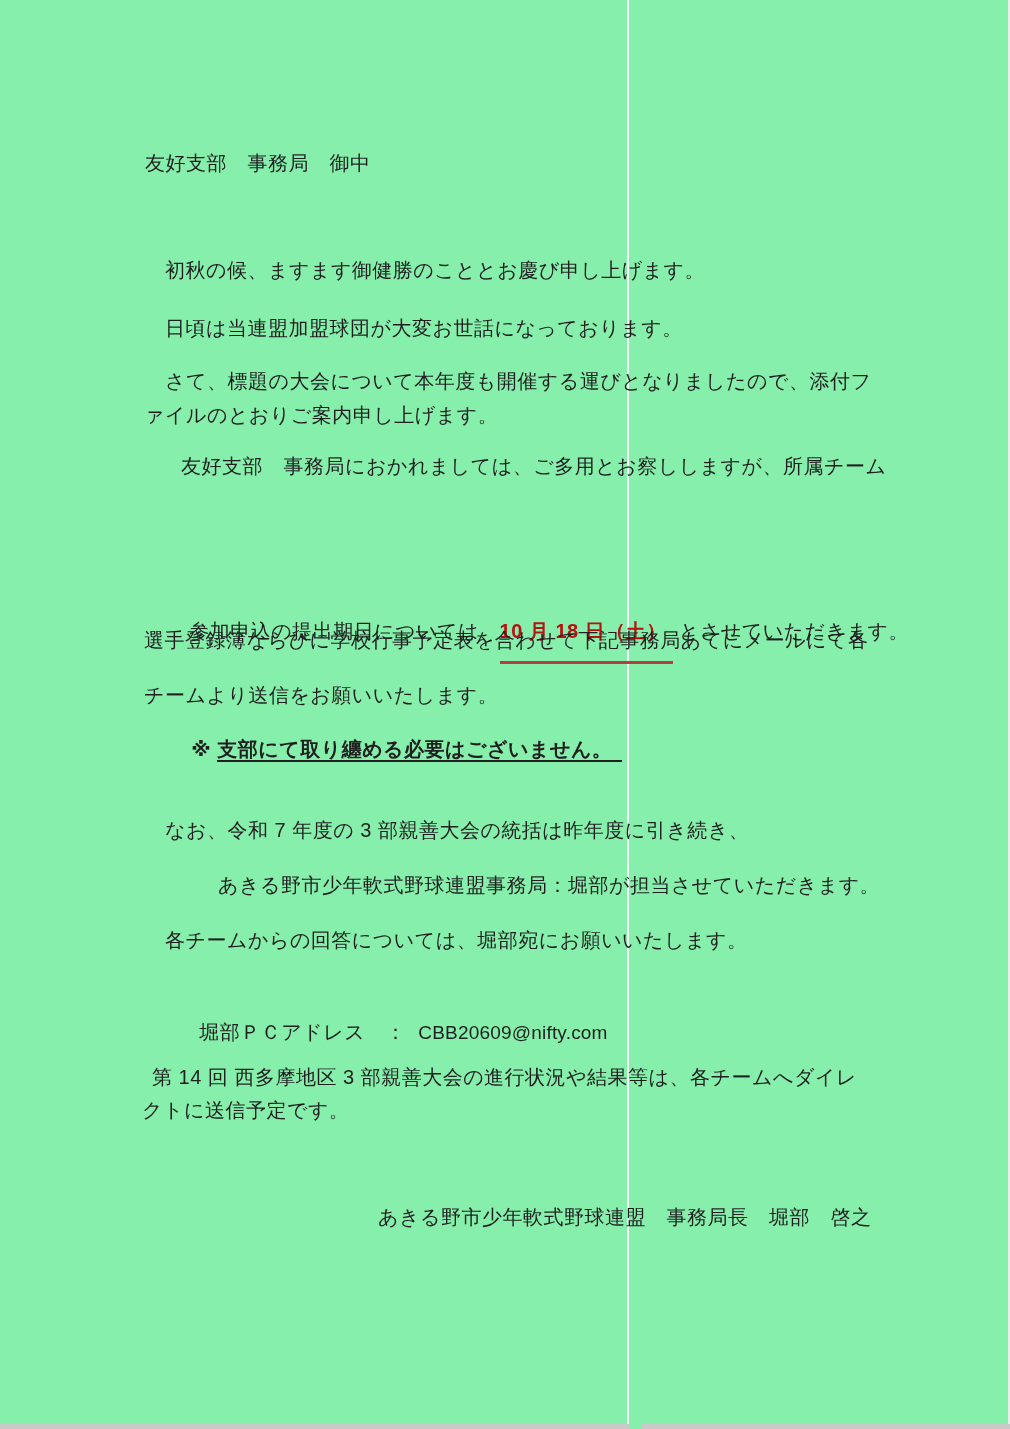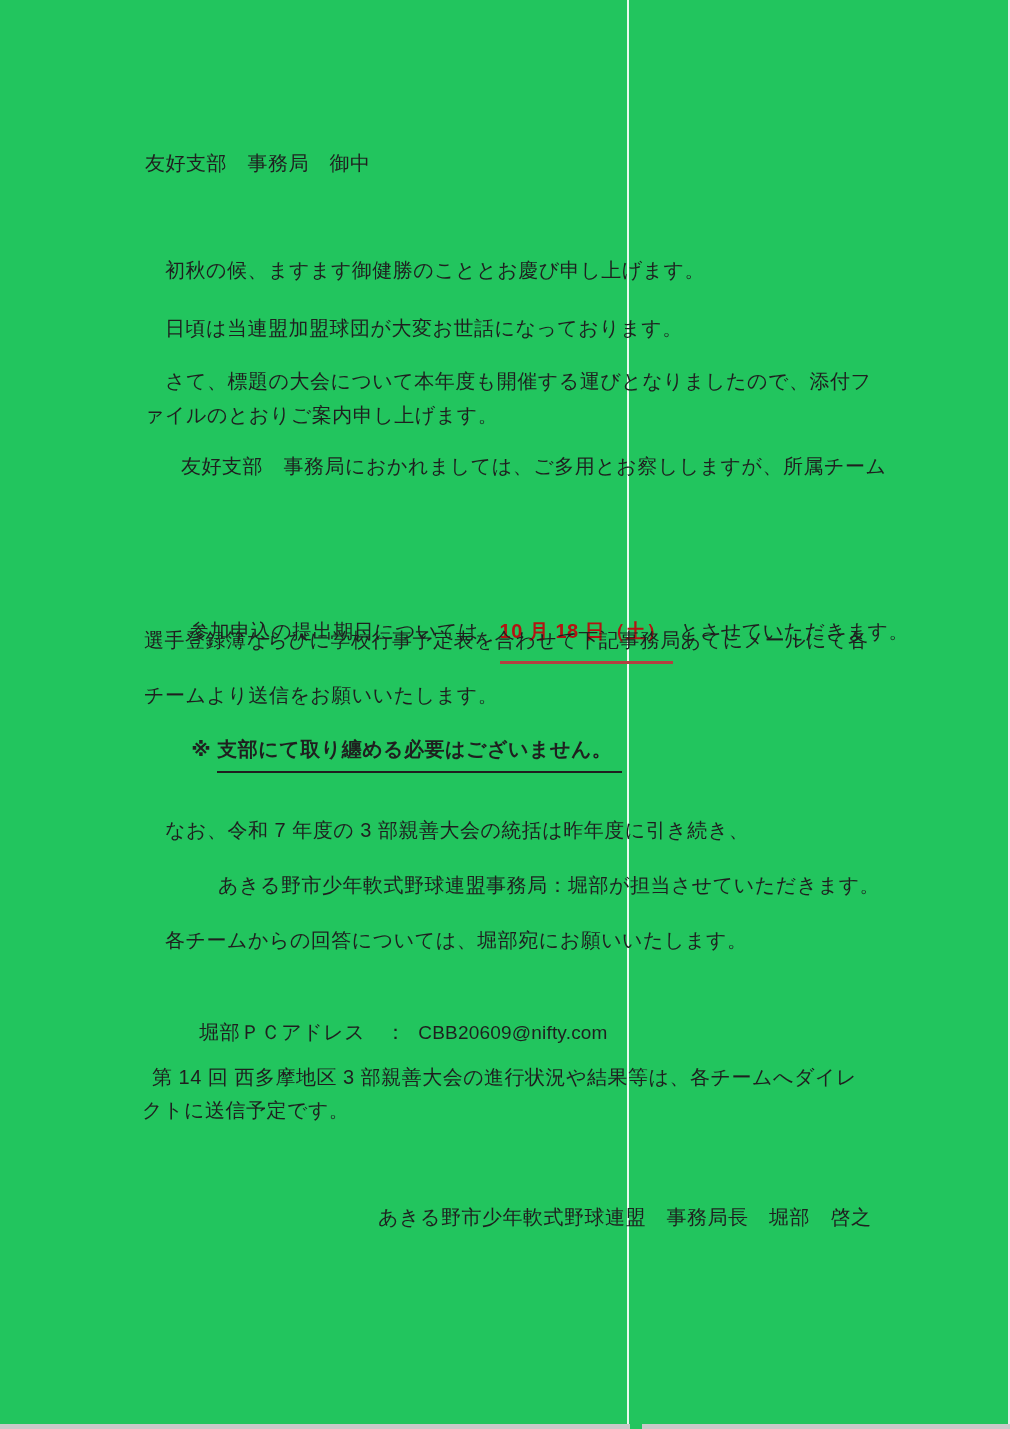--- a/index.html
+++ b/index.html
@@ -5,21 +5,21 @@
   html, body {
     margin: 0;
     padding: 0;
     background: #e8e8e8;
   }
   .page {
     position: relative;
     width: 1010px;
     height: 1429px;
     margin: 0 auto;
-    background: #22c55e;
+    background: #86efac;
     overflow: hidden;
     font-family: "Liberation Sans", "DejaVu Sans", sans-serif;
     color: #1f1f1f;
   }
   .line {
     position: absolute;
     font-size: 20px;
     line-height: 26px;
     white-space: pre;
     letter-spacing: 0.5px;
@@ -30,21 +30,21 @@
     font-weight: bold;
     border-bottom: 3px solid #b34040;
     padding-bottom: 19px;
     padding-right: 6px;
   }
   .note-line {
     font-weight: bold;
   }
   .note-underlined {
     border-bottom: 2px solid #1f1f1f;
-    padding-bottom: 11px;
+    padding-bottom: 0;
     padding-right: 10px;
   }
   .email-text {
     font-size: 19px;
     letter-spacing: 0.2px;
   }
   
   .seam-vertical {
     position: absolute;
     left: 627px;

